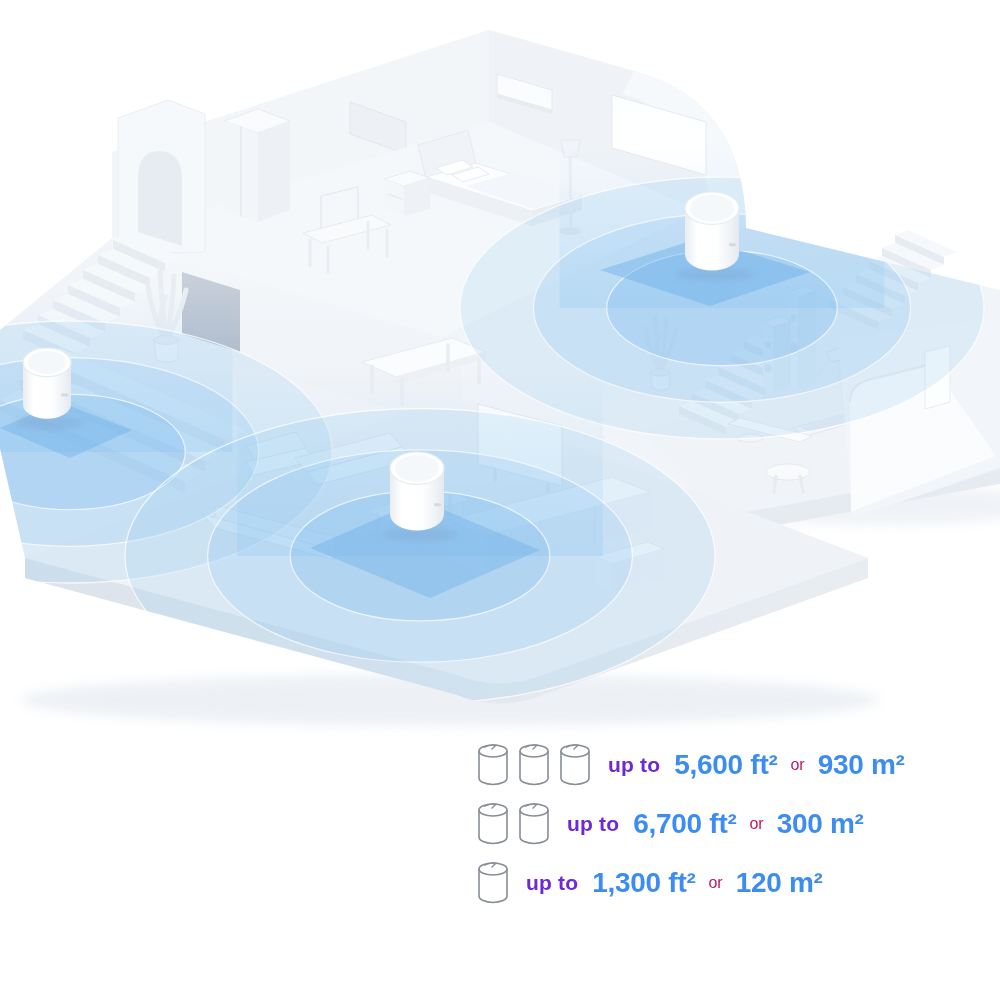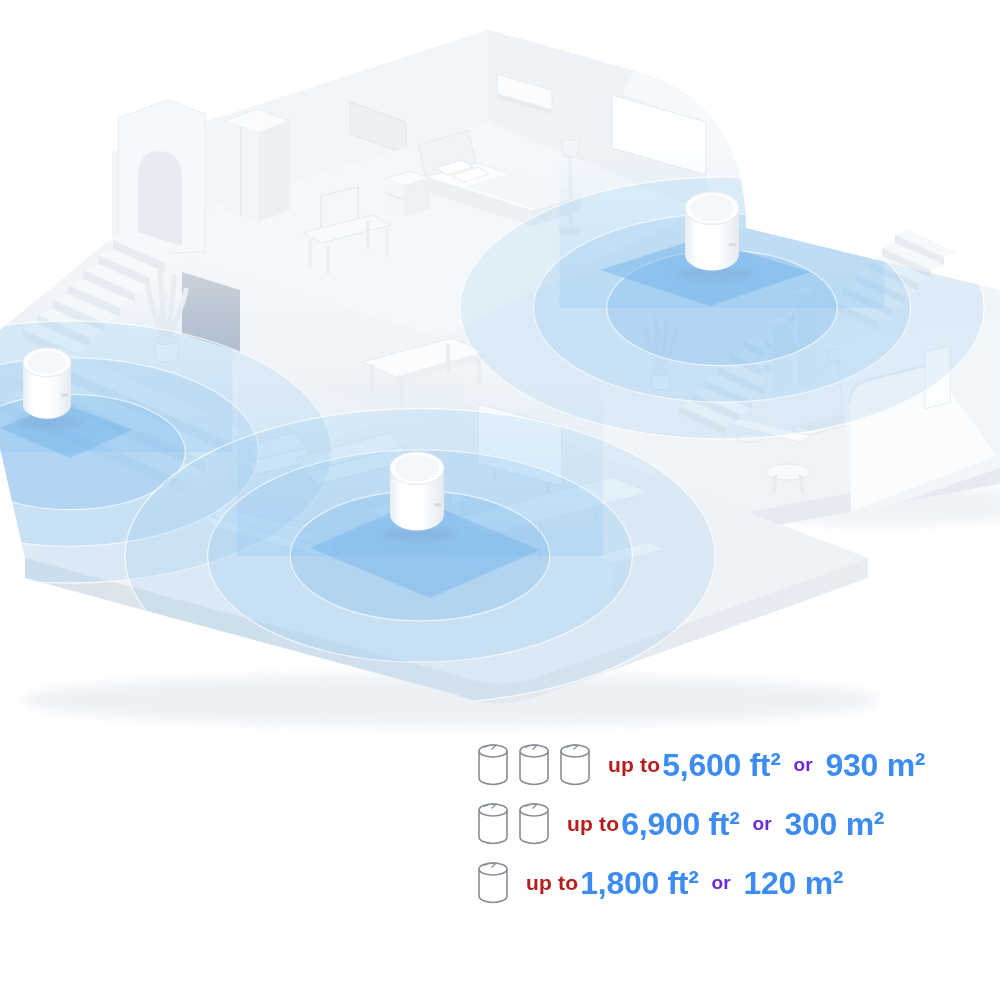--- a/index.html
+++ b/index.html
@@ -3,23 +3,23 @@
 <meta charset="utf-8">
 <style>
   html,body{margin:0;padding:0;background:#ffffff;}
   #stage{position:relative;width:1000px;height:1000px;background:#ffffff;overflow:hidden;
          font-family:"Liberation Sans", sans-serif;}
   #scene{position:absolute;left:0;top:0;}
   .coverage{position:absolute;left:475px;top:740px;display:flex;flex-direction:column;gap:9px;}
   .cov-row{display:flex;align-items:center;height:50px;}
   .icons{display:flex;align-items:center;gap:5px;margin-right:15px;}
   .icons svg{display:block;}
-  .upto{font-size:21px;font-weight:700;color:#b91c1c;margin-right:2px;letter-spacing:0.2px;}
-  .big{font-size:32px;font-weight:700;color:var(--accent,#3D8CF2);letter-spacing:-0.3px;}
-  .conj{font-size:19px;font-weight:700;color:#6d28d9;margin:0 13px;}
+  .upto{font-size:21px;font-weight:700;color:#6d28d9;margin-right:14px;letter-spacing:0.2px;}
+  .big{font-size:28px;font-weight:700;color:var(--accent,#3D8CF2);letter-spacing:-0.3px;}
+  .conj{font-size:16px;font-weight:400;color:#be185d;margin:0 13px;}
 </style>
 </head>
 <body>
 
 <div id="stage">
 
   <svg id="scene" width="1000" height="1000" viewBox="0 0 1000 1000">
       <defs>
         <linearGradient id="gSideL" x1="0" y1="0" x2="1" y2="0">
           <stop offset="0" stop-color="#DDE3EB" stop-opacity="1"></stop>
@@ -312,31 +312,31 @@
       <path d="M9 5.5 Q15 2 21 3.2 L16.5 7.5" fill="none" stroke="#878e96" stroke-width="1.3"></path>
     </svg>
 
     <svg width="36" height="47" viewBox="0 0 36 47">
       <path d="M4 9 L4 36 A14 6.5 0 0 0 32 36 L32 9" fill="#ffffff" stroke="#878e96" stroke-width="1.6"></path>
       <ellipse cx="18" cy="9" rx="14" ry="6" fill="#ffffff" stroke="#878e96" stroke-width="1.6"></ellipse>
       <path d="M9 5.5 Q15 2 21 3.2 L16.5 7.5" fill="none" stroke="#878e96" stroke-width="1.3"></path>
     </svg>
   </div>
       <span class="upto">up to</span>
-      <span class="big">6,900 ft²</span>
+      <span class="big">6,700 ft²</span>
       <span class="conj">or</span>
       <span class="big">300 m²</span>
     </div>
     <div class="cov-row">
       <div class="icons">
     <svg width="36" height="47" viewBox="0 0 36 47">
       <path d="M4 9 L4 36 A14 6.5 0 0 0 32 36 L32 9" fill="#ffffff" stroke="#878e96" stroke-width="1.6"></path>
       <ellipse cx="18" cy="9" rx="14" ry="6" fill="#ffffff" stroke="#878e96" stroke-width="1.6"></ellipse>
       <path d="M9 5.5 Q15 2 21 3.2 L16.5 7.5" fill="none" stroke="#878e96" stroke-width="1.3"></path>
     </svg>
   </div>
       <span class="upto">up to</span>
-      <span class="big">1,800 ft²</span>
+      <span class="big">1,300 ft²</span>
       <span class="conj">or</span>
       <span class="big">120 m²</span>
     </div>
   </div>
 </div>
 
 </body></html>

